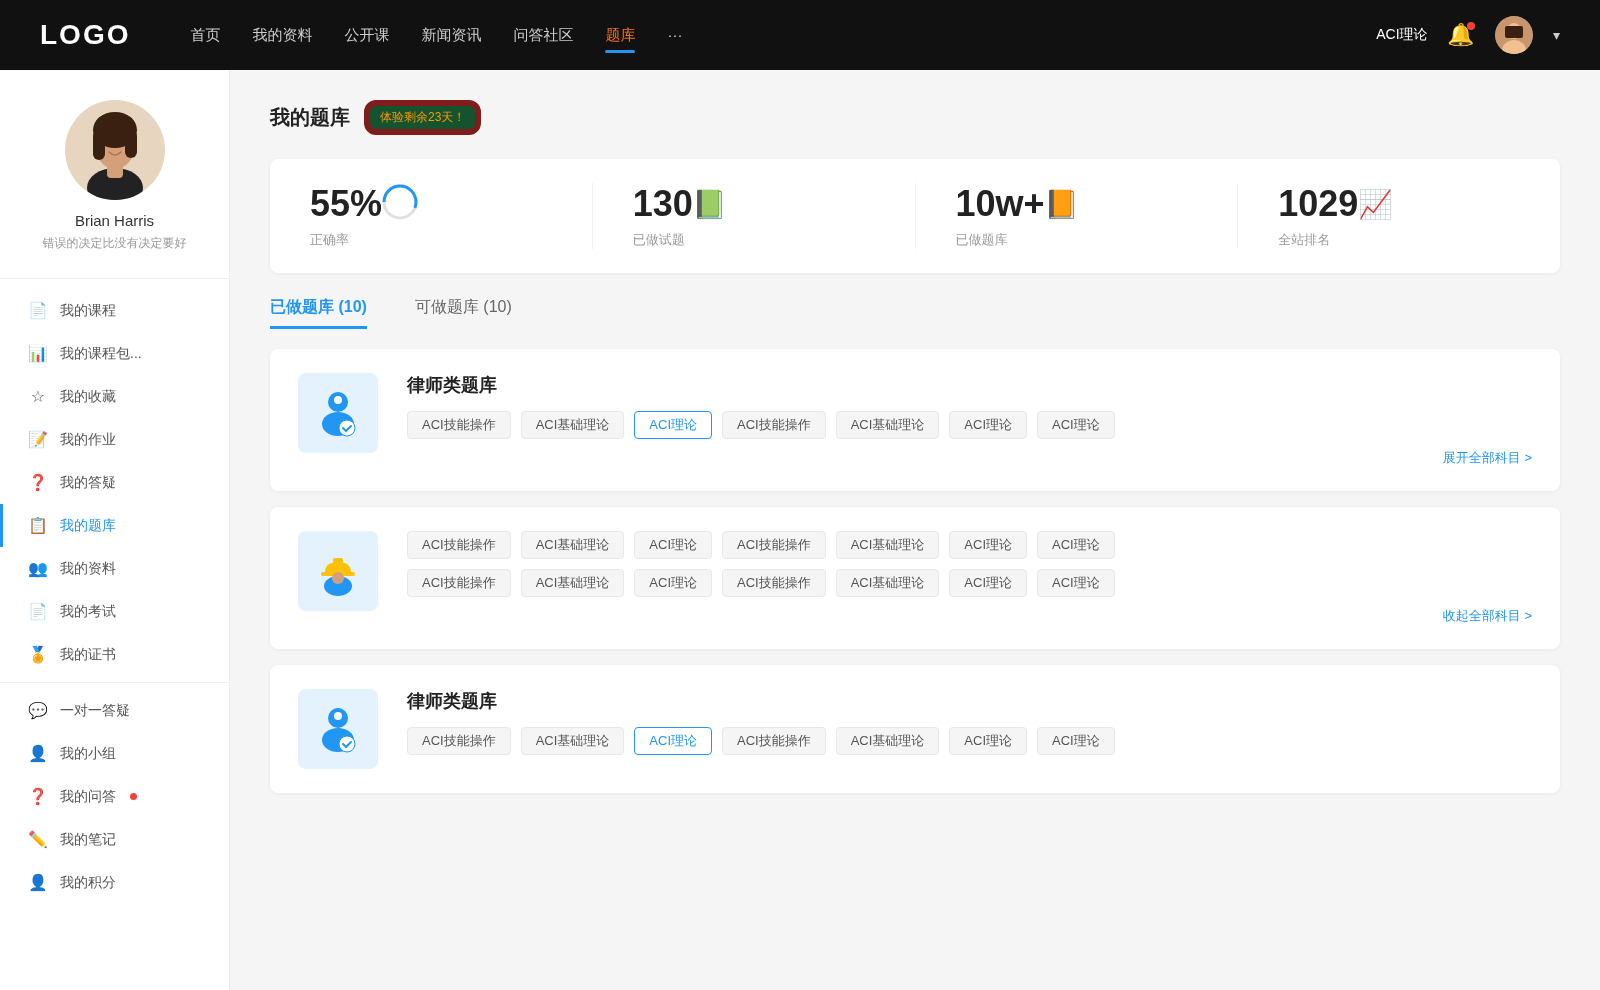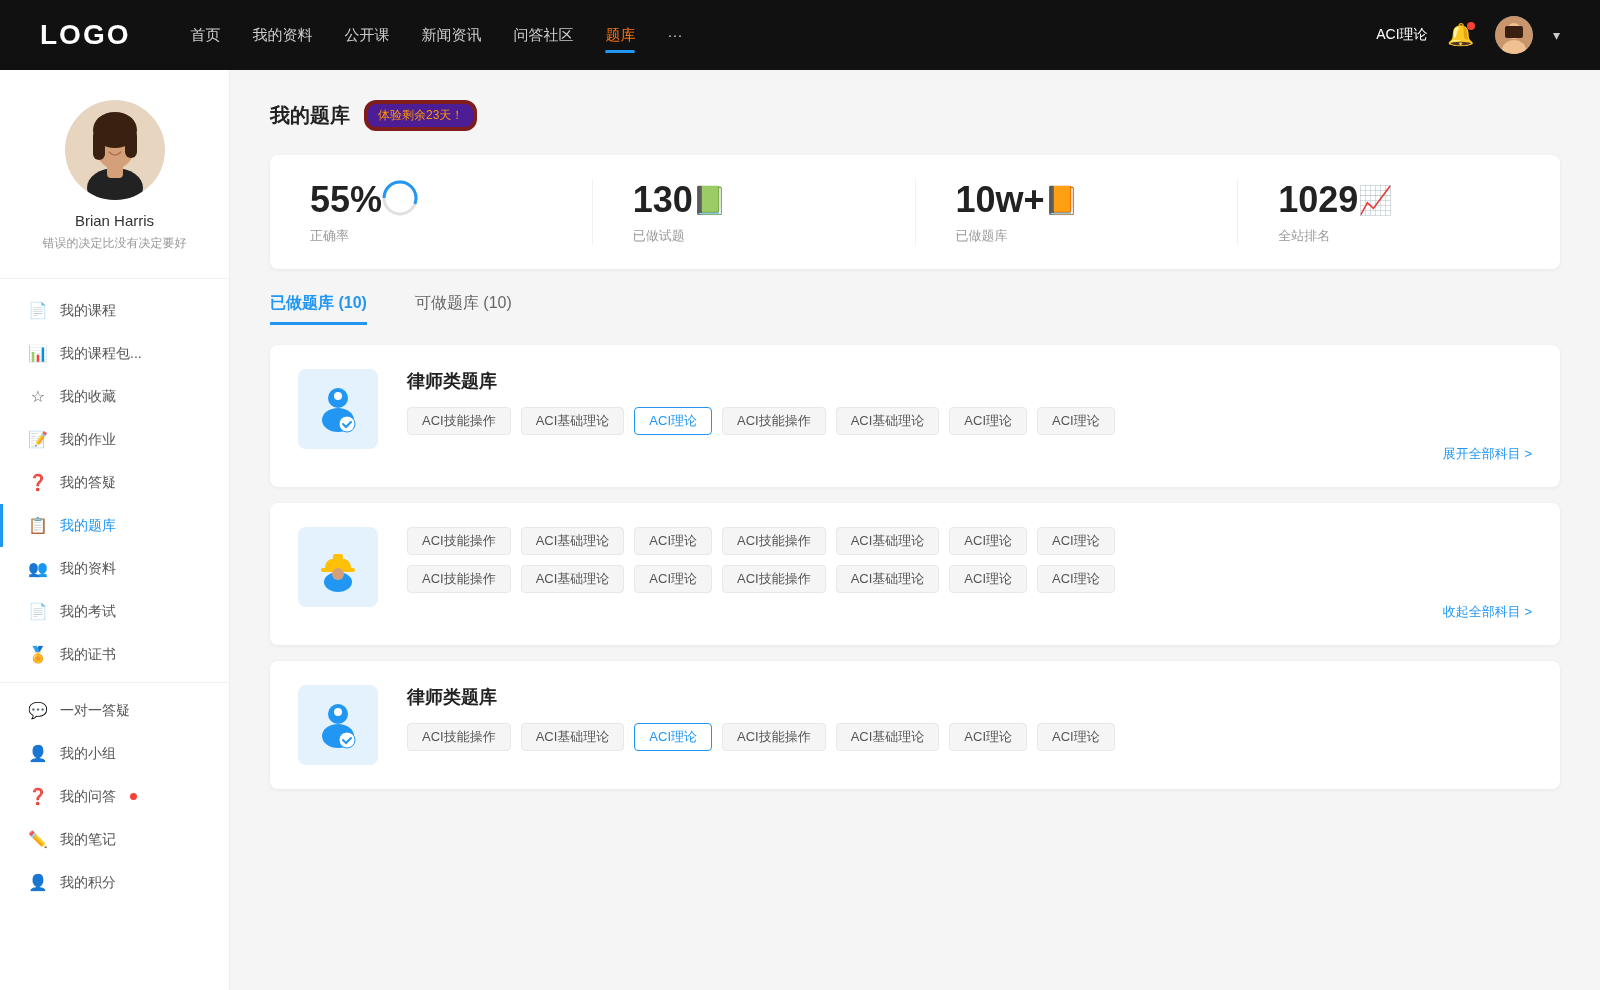--- a/index.html
+++ b/index.html
@@ -172,26 +172,26 @@
       align-items: center;
       gap: 14px;
       margin-bottom: 24px;
     }
     .page-title {
       font-size: 20px;
       font-weight: 600;
       color: #222;
     }
     .trial-badge {
-      background: #4c1d95;
+      background: #14532d;
       color: #FF9800;
       font-size: 12px;
       padding: 3px 10px;
       border-radius: 12px;
-      border: 4px solid #7f1d1d;
+      border: 6px solid #7f1d1d;
     }
 
     
     .stats-row {
       display: flex;
       background: #fff;
       border-radius: 8px;
       padding: 24px 0;
       margin-bottom: 24px;
       box-shadow: 0 1px 4px rgba(0,0,0,0.06);

